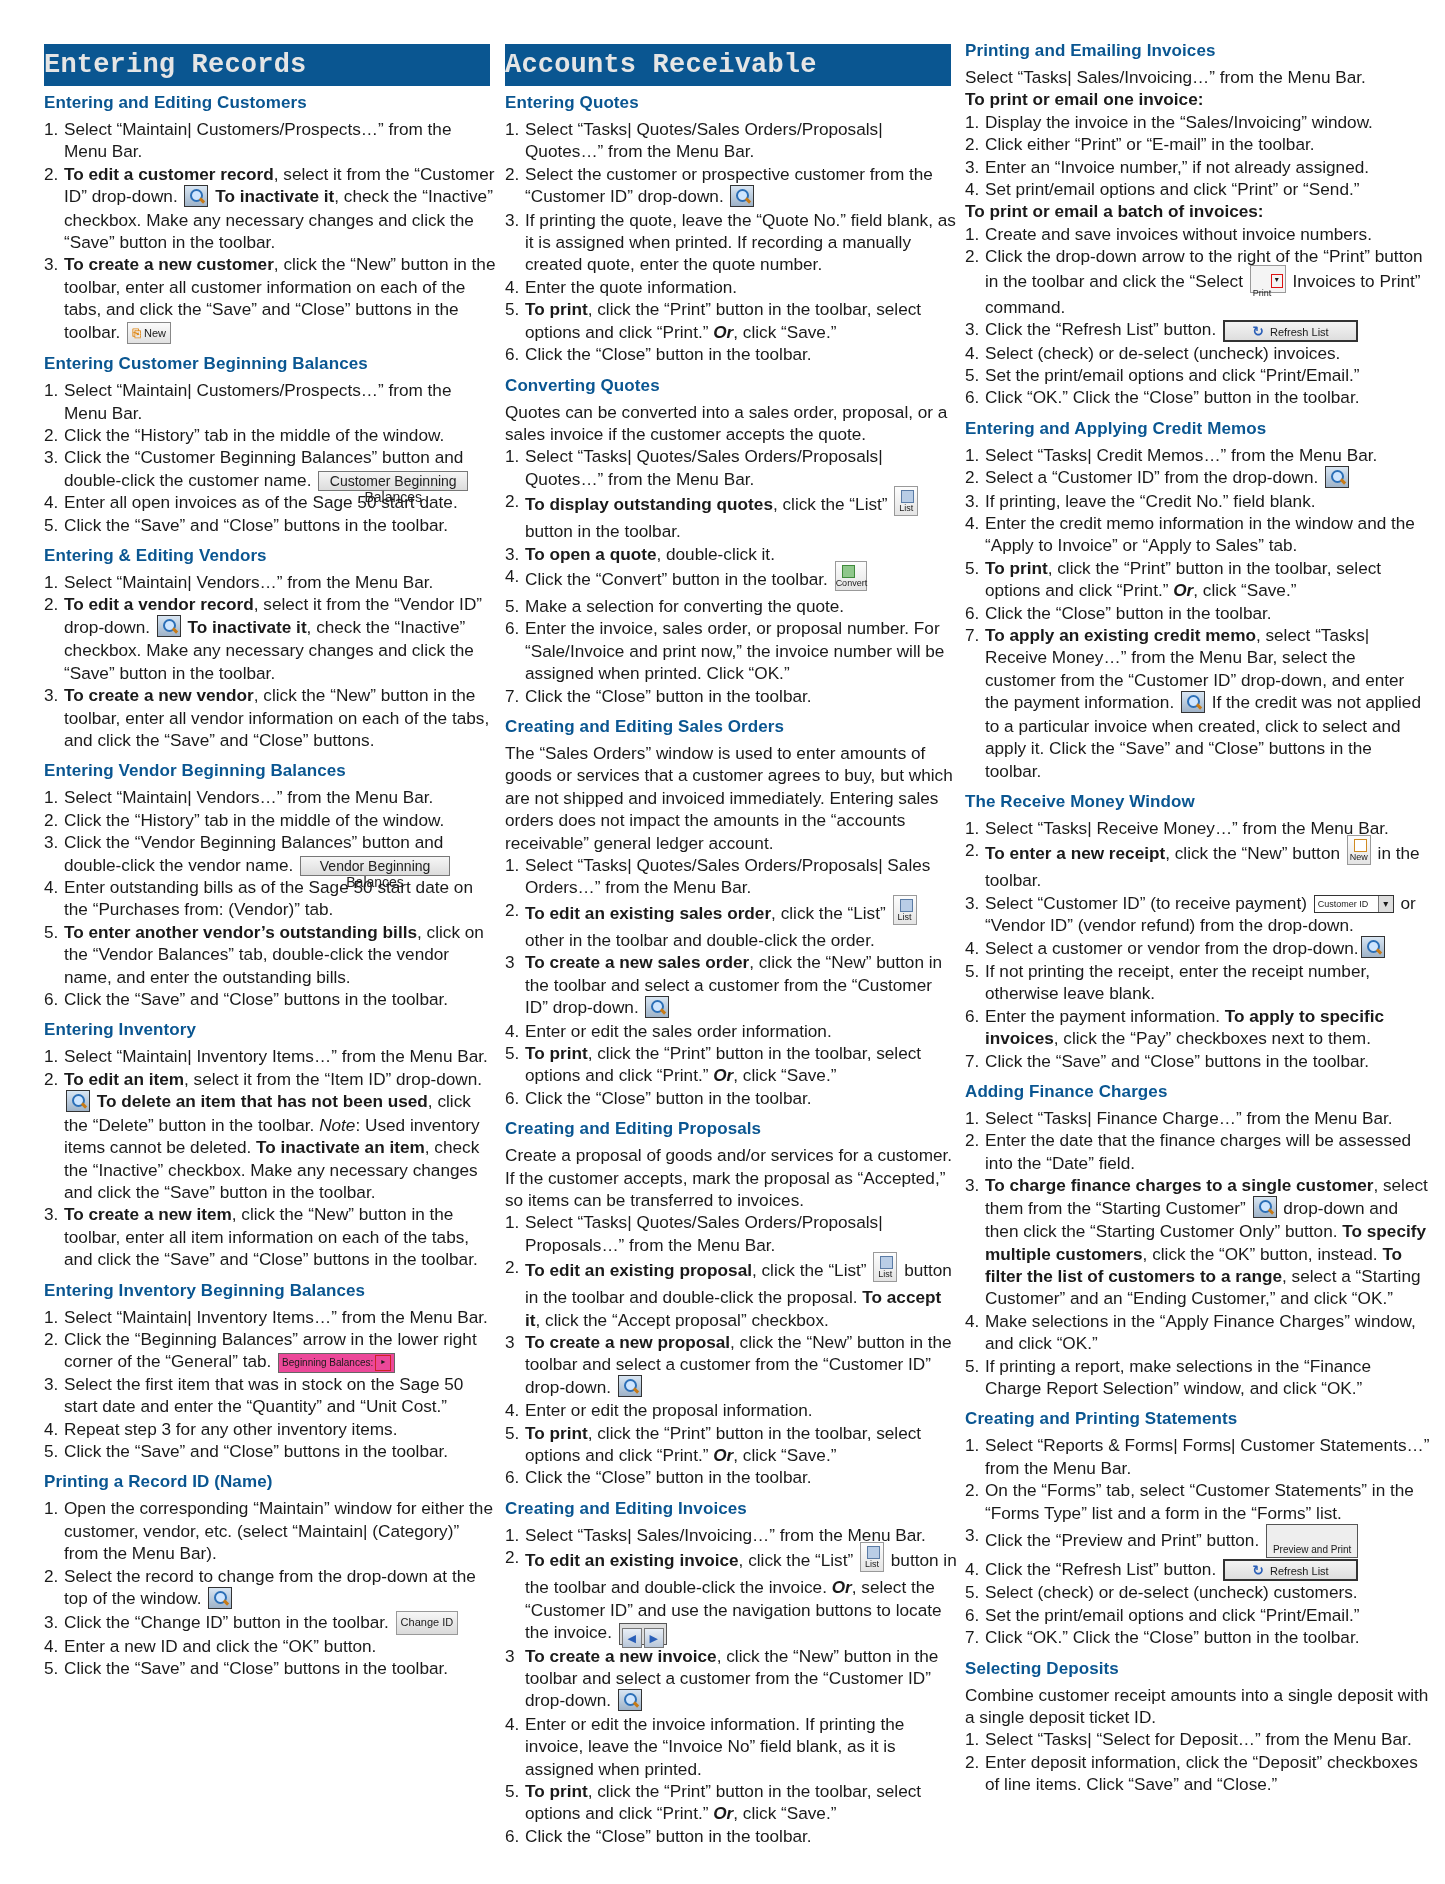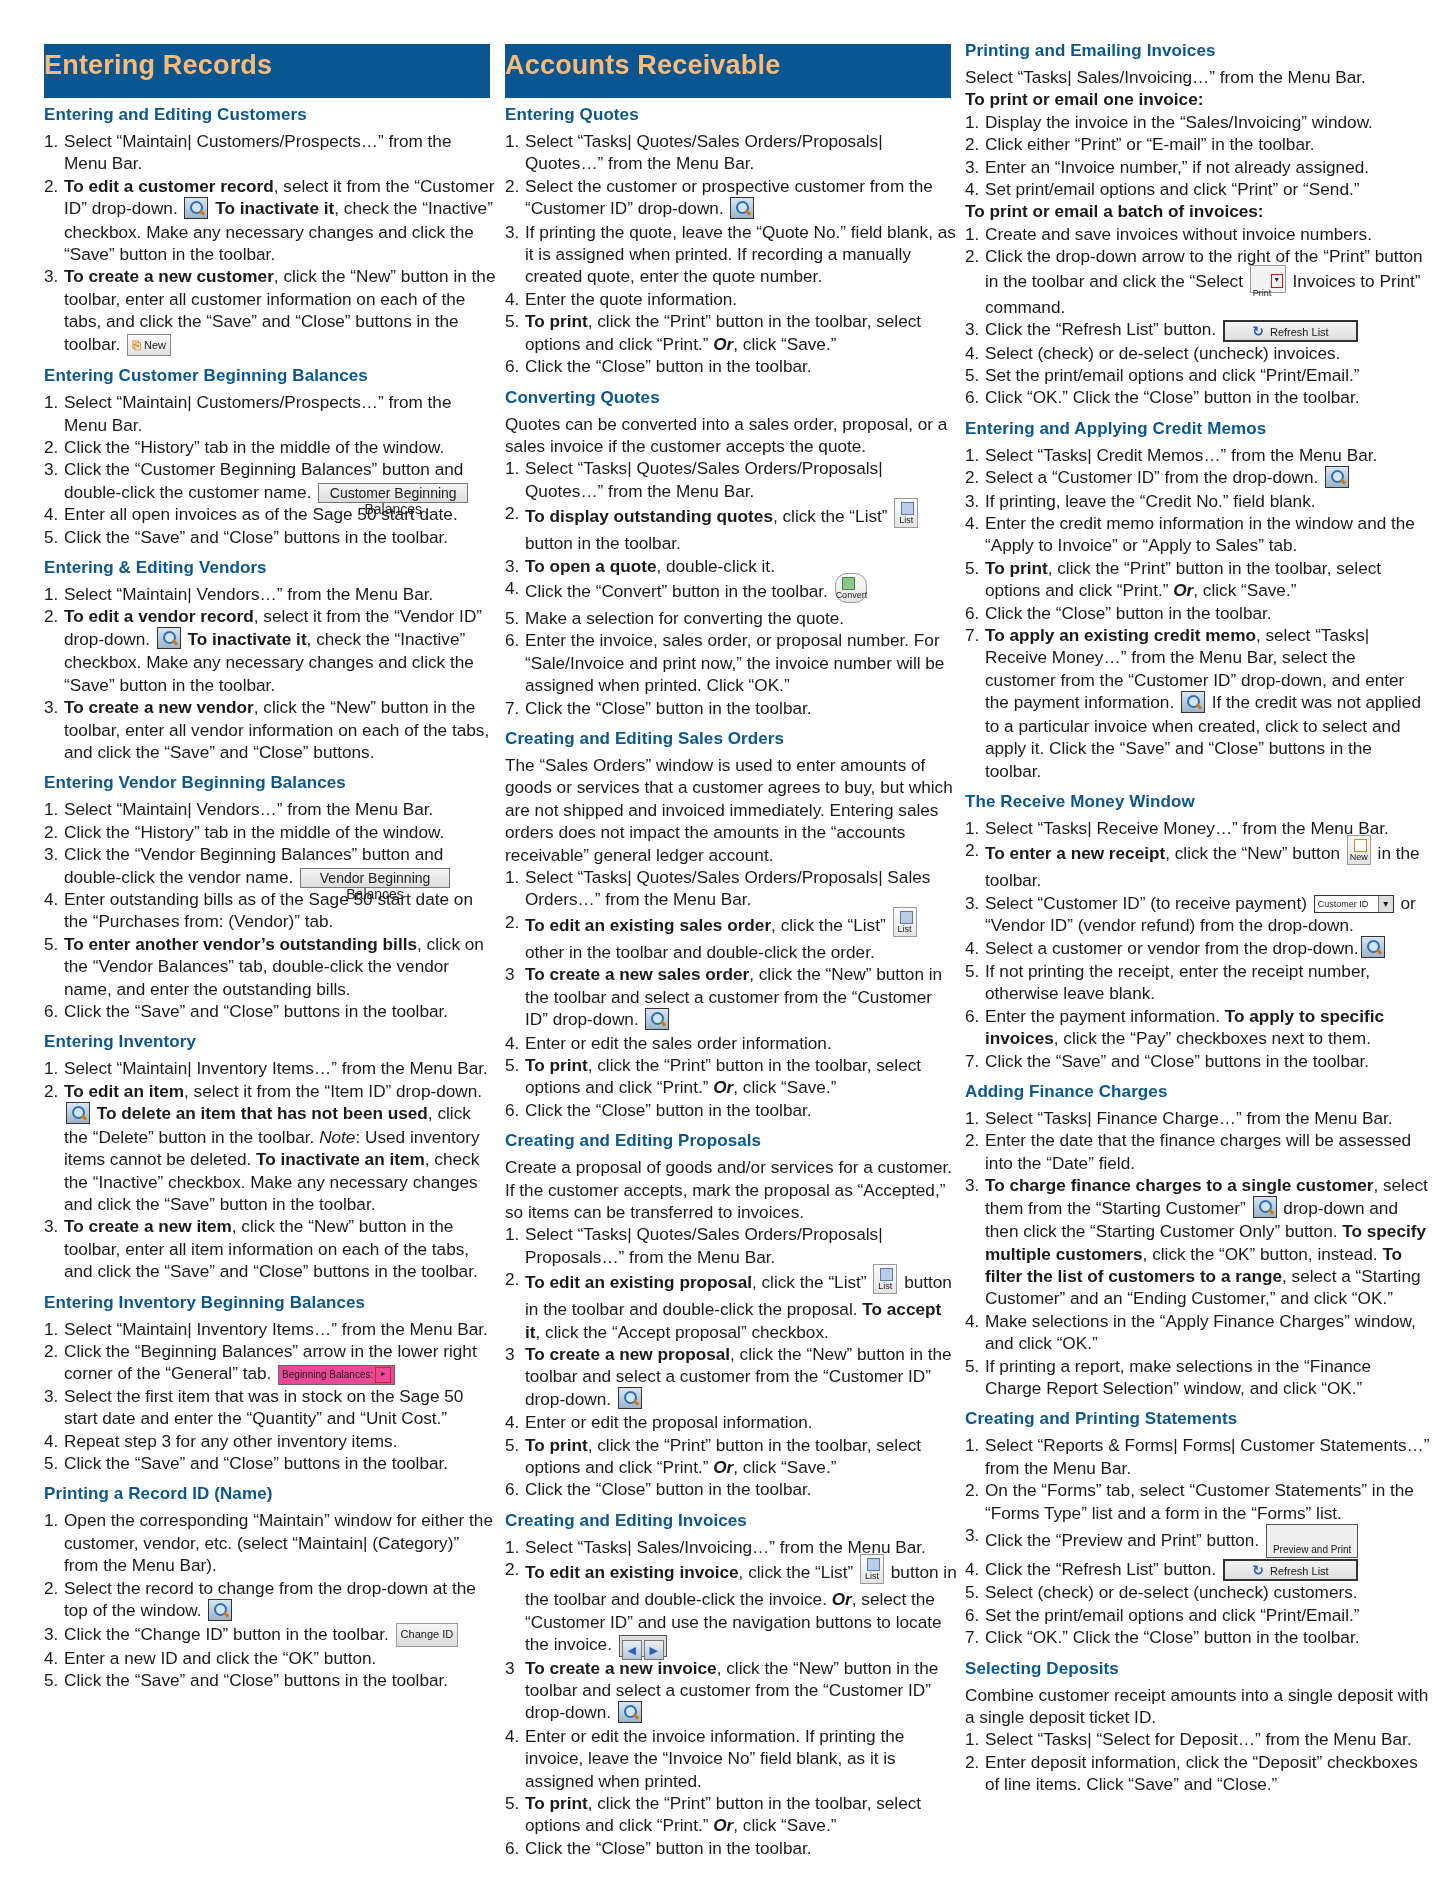--- a/index.html
+++ b/index.html
@@ -2,22 +2,22 @@
 <html><head>
 <meta charset="utf-8">
 <style>
   html, body { margin:0; padding:0; background:#ffffff; }
   body { width:1445px; height:1884px; position:relative; overflow:hidden;
          font-family:"Liberation Sans", "DejaVu Sans", sans-serif; color:#1a1a1a; }
   .col { position:absolute; top:42px; }
   #col1 { left:44px; width:452px; }
   #col2 { left:505px; width:452px; }
   #col3 { left:965px; width:465px; top:38px; }
-  .banner { background:#0a5691; color:#fdba74; font-weight:bold; font-size:27px;
-            height:54px; line-height:42px; padding-left:0px; margin:2px 0 4px 0; letter-spacing:0.2px; }
+  .banner { background:#0a5691; color:#e5e5e5; font-weight:bold; font-size:27px;
+            height:42px; line-height:42px; padding-left:0px; margin:2px 0 4px 0; letter-spacing:0.2px;font-family:Liberation Mono, monospace; }
   #col2 .banner { width:446px; }
   #col1 .banner { width:446px; }
   .sec { margin-bottom:7px; }
   .sec h2 { color:#0a5691; font-size:17px; font-weight:bold; margin:0 0 2px 0; line-height:26px; letter-spacing:0.1px; }
   .body { font-size:17.2px; line-height:22.4px; }
   .intro { margin:0; }
   ol { list-style:none; margin:0; padding:0; }
   li { position:relative; padding-left:20px; }
   li .n { position:absolute; left:0; top:0; }
   .sub { font-weight:bold; }
@@ -131,21 +131,21 @@
         <li><span class="n">6.</span><span>Click the “Close” button in the toolbar.</span></li>
       </ol>
     </div>
     <div class="sec">
       <h2>Converting Quotes</h2>
       <p class="intro body">Quotes can be converted into a sales order, proposal, or a sales invoice if the customer accepts the quote.</p>
       <ol class="body">
         <li><span class="n">1.</span><span>Select “Tasks| Quotes/Sales Orders/Proposals| Quotes…” from the Menu Bar.</span></li>
         <li><span class="n">2.</span><b>To display outstanding quotes</b><span>, click the “List” </span><span class="ic toolico"><span>List</span></span><span> button in the toolbar.</span></li>
         <li><span class="n">3.</span><b>To open a quote</b><span>, double-click it.</span></li>
-        <li><span class="n">4.</span><span>Click the “Convert” button in the toolbar. </span><span class="ic toolico conv" style="width: 32px; border-radius: 12px;"><span>Convert</span></span></li>
+        <li><span class="n">4.</span><span>Click the “Convert” button in the toolbar. </span><span class="ic toolico conv" style="width: 32px;"><span>Convert</span></span></li>
         <li><span class="n">5.</span><span>Make a selection for converting the quote.</span></li>
         <li><span class="n">6.</span><span>Enter the invoice, sales order, or proposal number. For “Sale/Invoice and print now,” the invoice number will be assigned when printed. Click “OK.”</span></li>
         <li><span class="n">7.</span><span>Click the “Close” button in the toolbar.</span></li>
       </ol>
     </div>
     <div class="sec">
       <h2>Creating and Editing Sales Orders</h2>
       <p class="intro body">The “Sales Orders” window is used to enter amounts of goods or services that a customer agrees to buy, but which are not shipped and invoiced immediately. Entering sales orders does not impact the amounts in the “accounts receivable” general ledger account.</p>
       <ol class="body">
         <li><span class="n">1.</span><span>Select “Tasks| Quotes/Sales Orders/Proposals| Sales Orders…” from the Menu Bar.</span></li>

